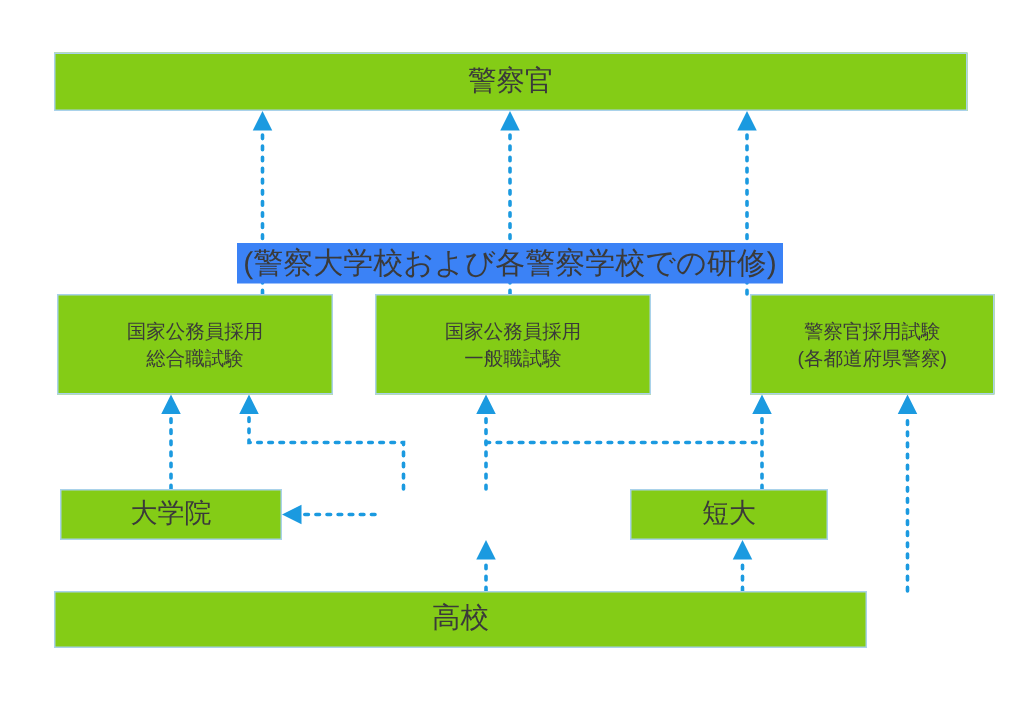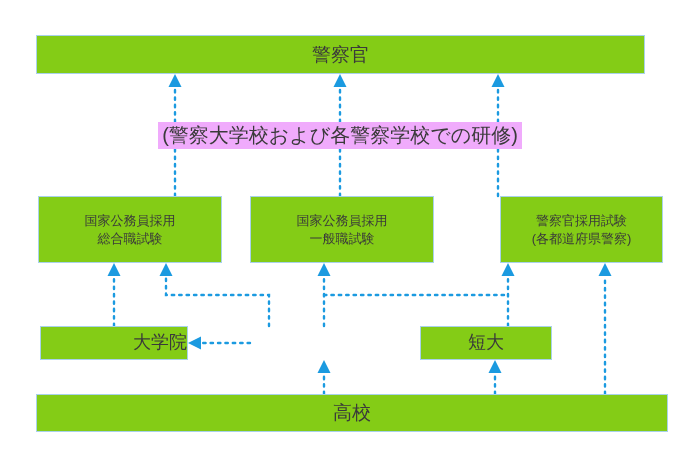--- a/index.html
+++ b/index.html
@@ -46,39 +46,40 @@
   }
   .node-wide  { font-size: 19px; }
   .node-exam  { font-size: 13px; }
   .node-small { font-size: 18px; }
 
   
   #node-police-officer { left: 36px;  top: 35px;  width: 609px; height: 39px; }
   #node-exam-comprehensive { left: 38px;  top: 196px; width: 184px; height: 67px; }
   #node-exam-general       { left: 250px; top: 196px; width: 184px; height: 67px; }
   #node-exam-police        { left: 460px; top: 196px; width: 163px; height: 67px; margin-left: 40px; }
-  #node-graduate-school    { left: 40px;  top: 326px; width: 148px; height: 34px; justify-content: flex-end; }
+  #node-graduate-school    { left: 40px;  top: 326px; width: 148px; height: 34px; }
   #node-university         { left: 250px; top: 326px; width: 148px; height: 34px; }
   #node-junior-college     { left: 420px; top: 326px; width: 132px; height: 34px; }
-  #node-high-school        { left: 36px;  top: 394px; width: 632px; height: 38px; }
+  #node-high-school        { left: 36px;  top: 394px; width: 542px; height: 38px; }
 
   #annotation-training {
     position: absolute;
     left: 0;
     top: 122px;
     width: 680px;
     text-align: center;
     font-size: 20px;
     color: #3a3a3a;
     z-index: 4;
   }
   #annotation-training .ann-text {
     display: inline-block;
-    background: #f0abfc;
+    background: #3b82f6;
     padding: 0 4px;
+    margin-top: 40px;
   }
 </style>
 </head>
 <body>
 
 <div id="diagram-root">
 
   <svg class="edges" viewBox="0 0 680 470" xmlns="http://www.w3.org/2000/svg">
     <defs>
       <marker id="arrow-up" markerWidth="9" markerHeight="8" refX="4.5" refY="7.4" orient="auto-start-reverse" markerUnits="userSpaceOnUse">

